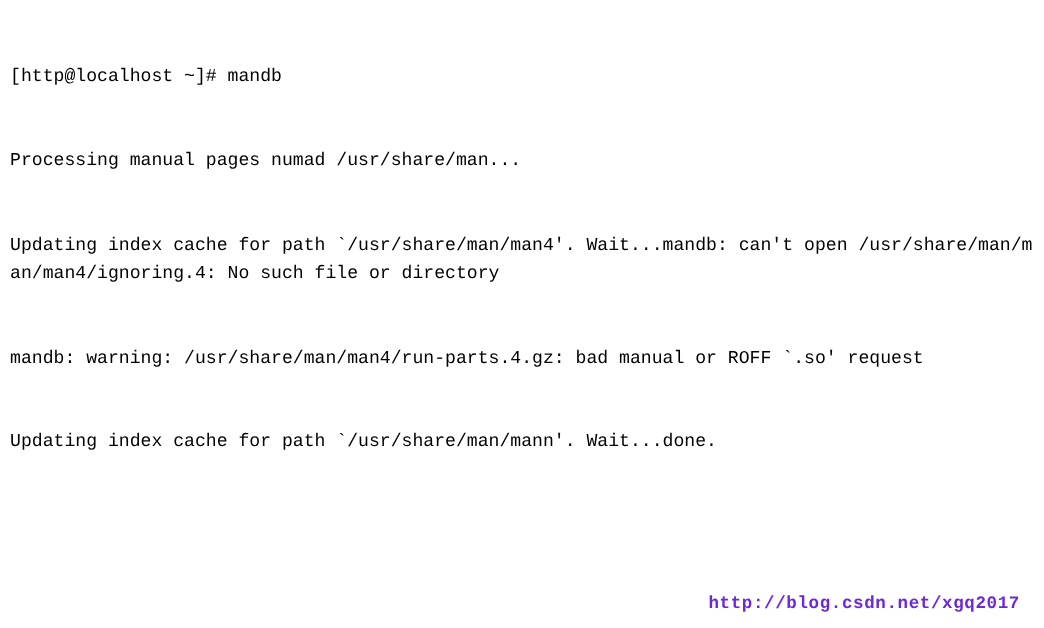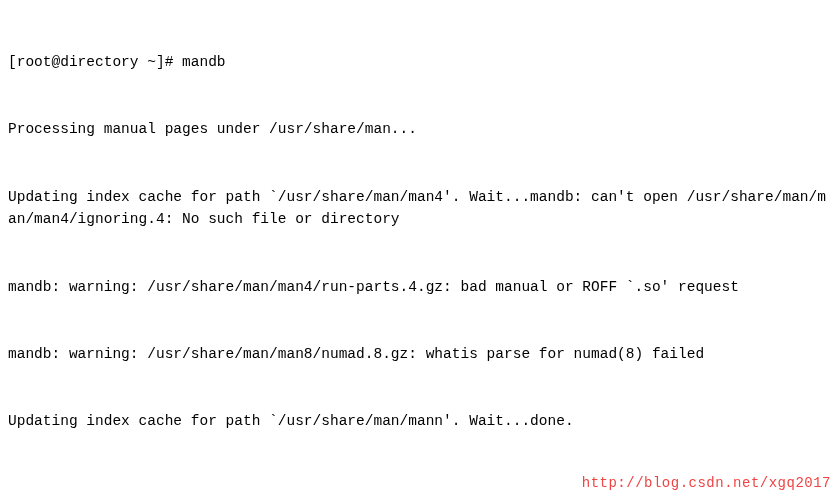--- a/index.html
+++ b/index.html
@@ -22,37 +22,37 @@
     .terminal {
       white-space: pre-wrap;
       word-break: break-all;
     }
     .line {
       display: block;
     }
     .watermark {
       position: absolute;
       bottom: 7px;
-      right: 4px;
-      color: #ef4444;
+      right: 19px;
+      color: #6d28d9;
       font-size: 14px;
       font-family: "Courier New", Courier, monospace;
       pointer-events: none;
       letter-spacing: 0.5px;
+      font-weight: bold;
     }
   </style>
 </head>
 <body>
 
 <div class="terminal">
-  <span class="line"><span>[root@directory ~]# </span><span>mandb</span></span>
-  <span class="line">Processing manual pages under /usr/share/man...</span>
+  <span class="line"><span>[http@localhost ~]# </span><span>mandb</span></span>
+  <span class="line">Processing manual pages numad /usr/share/man...</span>
   <span class="line">Updating index cache for path `/usr/share/man/man4'. Wait...mandb: can't open /usr/share/man/man/man4/ignoring.4: No such file or directory</span>
   <span class="line">mandb: warning: /usr/share/man/man4/run-parts.4.gz: bad manual or ROFF `.so' request</span>
-  <span class="line">mandb: warning: /usr/share/man/man8/numad.8.gz: whatis parse for numad(8) failed</span>
   <span class="line">Updating index cache for path `/usr/share/man/mann'. Wait...done.</span>
   
   
   
   
   
   
   
   
   

